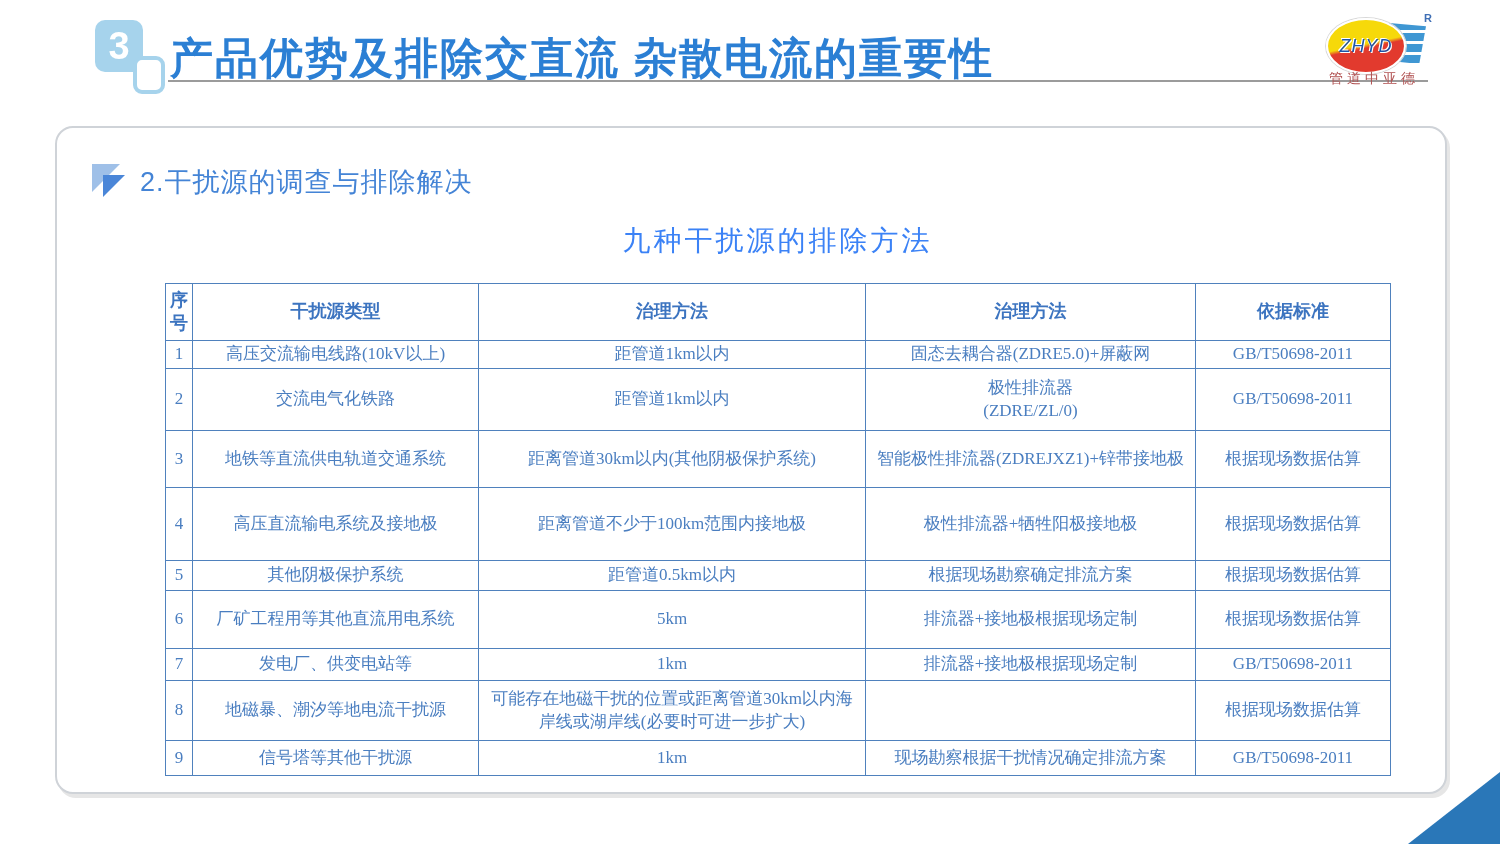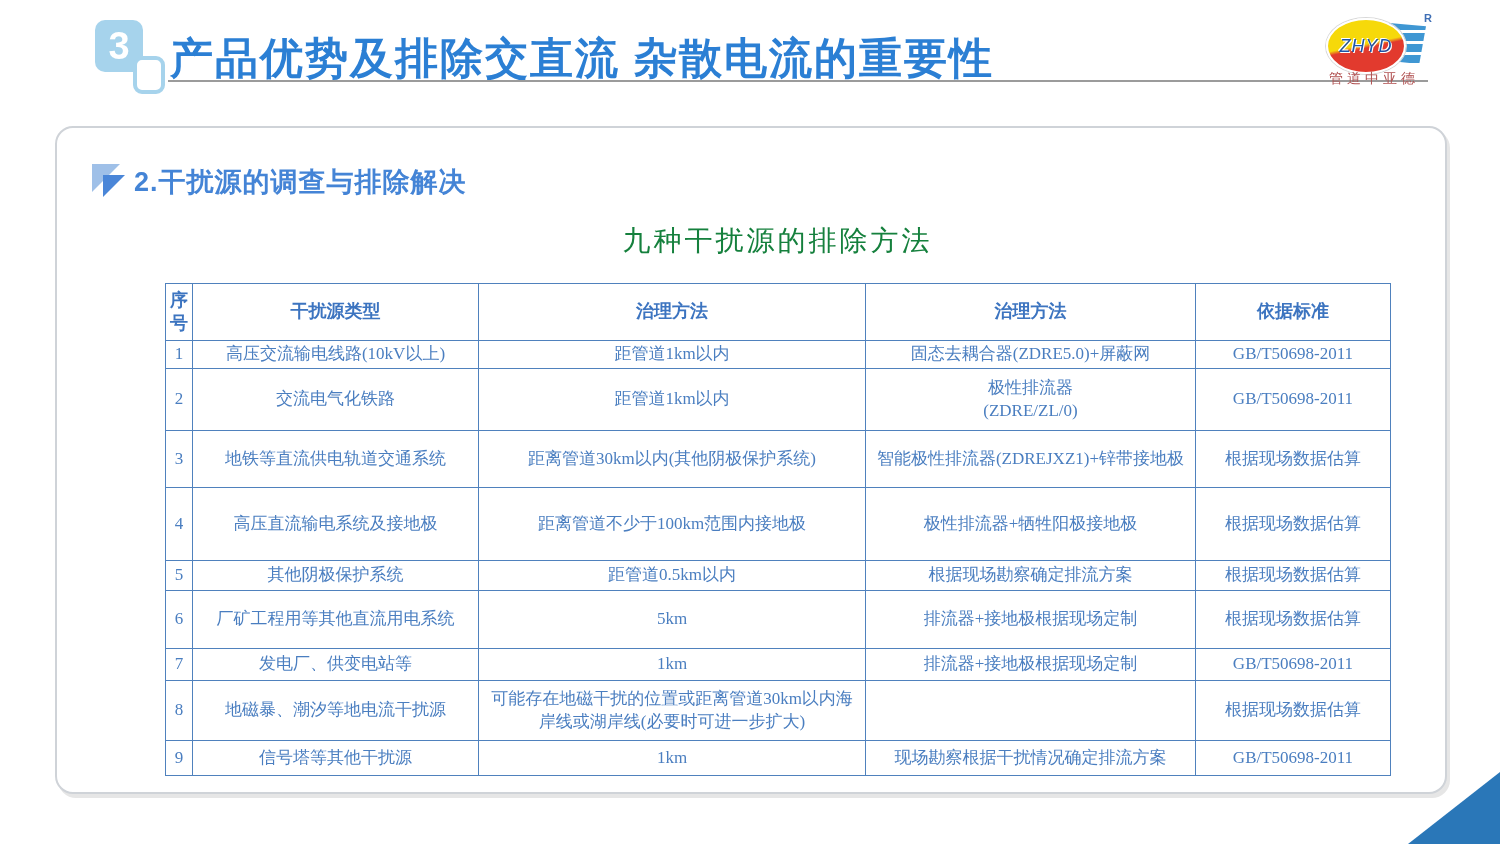--- a/index.html
+++ b/index.html
@@ -34,25 +34,25 @@
   
   .panel{position:absolute;left:55px;top:126px;width:1388px;height:664px;
          background:#ffffff;border:2px solid #cfd3d8;border-radius:18px;
          box-shadow:3px 4px 0 #e6e6e6;}
 
   .section-icon{position:absolute;left:92px;top:164px;width:36px;height:36px;}
   .section-icon .tri1{position:absolute;left:0;top:0;width:28px;height:28px;
                       background:#9fc0e8;clip-path:polygon(0 0,100% 0,0 100%);}
   .section-icon .tri2{position:absolute;left:11px;top:11px;width:22px;height:22px;
                       background:#4a86d8;clip-path:polygon(0 0,100% 0,0 100%);}
-  .section-title{position:absolute;left:134px;top:164px;margin:0;
-                 font-size:27px;font-weight:bold;color:#4484d6;letter-spacing:1px;white-space:nowrap;}
+  .section-title{position:absolute;left:140px;top:164px;margin:0;
+                 font-size:27px;font-weight:normal;color:#4484d6;letter-spacing:1px;white-space:nowrap;}
 
   .table-title{position:absolute;left:165px;top:222px;width:1225px;text-align:center;
-               font-size:28px;color:#15803d;letter-spacing:3px;}
+               font-size:28px;color:#3b82f6;letter-spacing:3px;}
 
   
   .itable{position:absolute;left:165px;top:283px;width:1225px;border-collapse:collapse;
           table-layout:fixed;font-family:"Liberation Serif","DejaVu Serif",serif;padding-left:34px;}
   .itable th,.itable td{border:1.5px solid #4f81bd;text-align:center;vertical-align:middle;
           color:#4a7ec0;font-size:17px;line-height:1.3;padding:2px 6px;overflow:hidden;}
   .itable th{font-size:18px;font-weight:bold;color:#3c74c0;padding:4px 2px;}
   .itable thead tr{height:57px;}
   .itable td.c-method{white-space:pre-line;}
   .itable tbody tr:nth-child(1){height:28px;}

